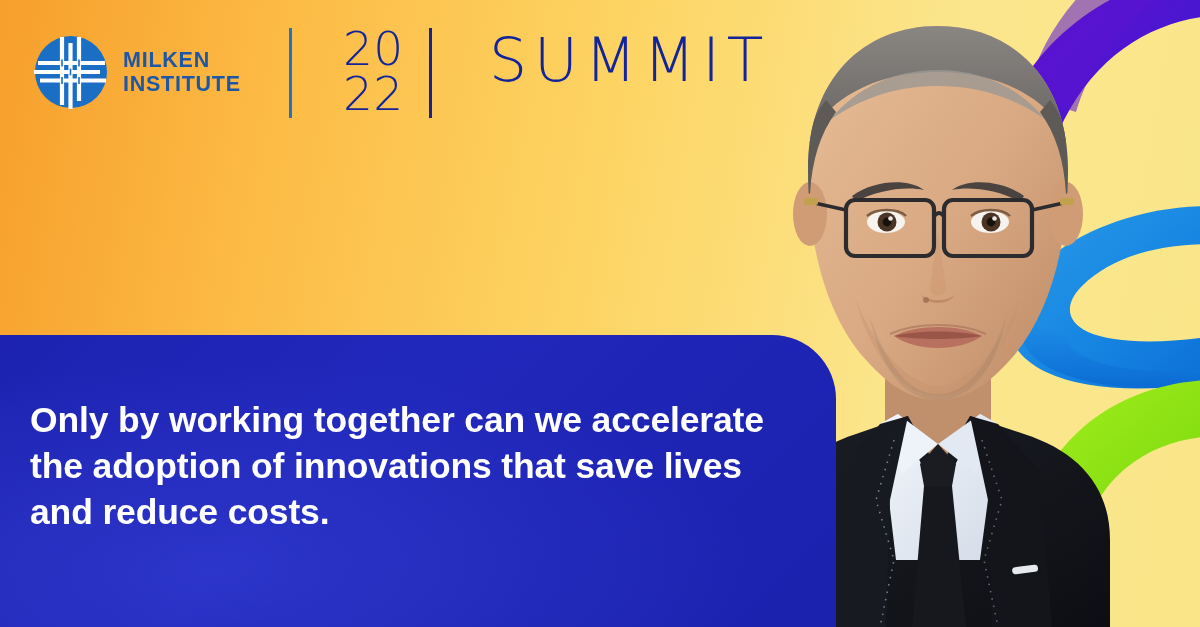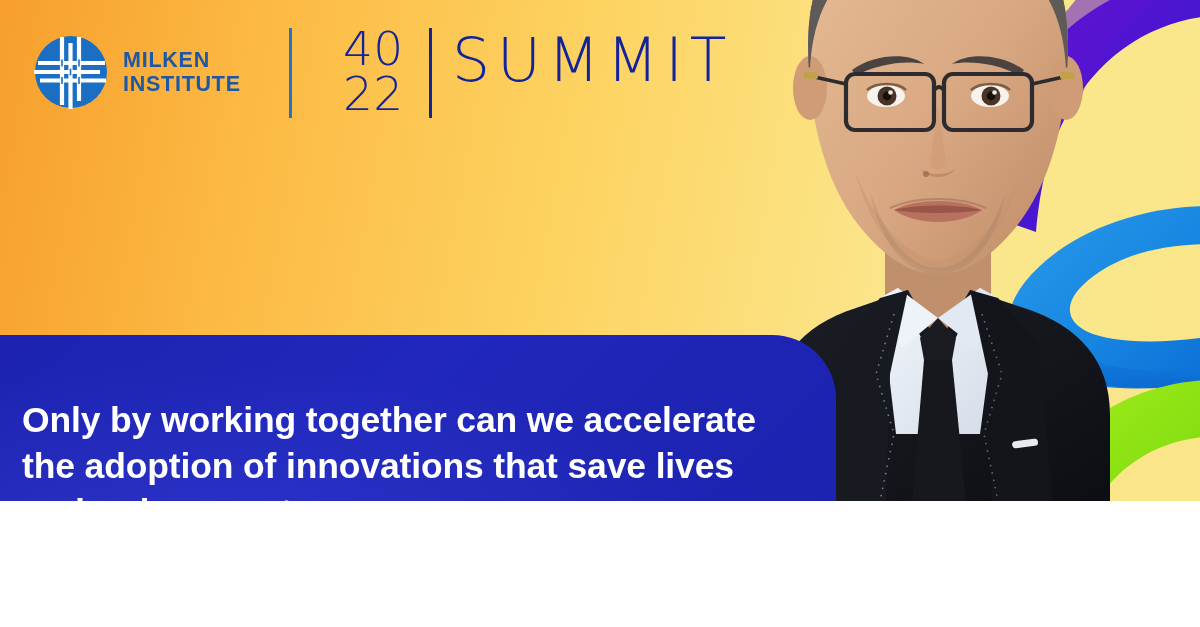--- a/index.html
+++ b/index.html
@@ -6,21 +6,21 @@
   * { margin:0; padding:0; box-sizing:border-box; }
   html,body { background:#ffffff; }
   body {
     font-family:"Liberation Sans", sans-serif;
     -webkit-font-smoothing:antialiased;
   }
 
   .card {
     position:relative;
     width:1200px;
-    height:501px;
+    height:627px;
     overflow:hidden;
     background:linear-gradient(100deg,#f79f2c 0%, #fcbb45 22%, #fdd463 48%, #fbe68d 74%, #fae689 100%);
   }
 
   
   .ribbons {
     position:absolute;
     inset:0;
     pointer-events:none;
   }
@@ -95,20 +95,21 @@
     white-space:nowrap;
   }
   .event-title .line2 {
     font-family:"DejaVu Sans", sans-serif;
     font-weight:300;
     font-size:60px;
     letter-spacing:0.115em;
     line-height:1;
     margin-top:8px;
     white-space:nowrap;
+    margin-left:37px;
   }
 
   
   .portrait {
     position:absolute;
     right:0;
     bottom:0;
     width:520px;
     height:627px;
     z-index:4;
@@ -128,21 +129,21 @@
   }
   .quote-panel::after{
     content:"";
     position:absolute;
     inset:0;
     border-top-right-radius:64px;
     background:radial-gradient(ellipse at 25% 80%, rgba(60,70,220,.45) 0%, rgba(30,38,180,0) 62%);
   }
   .quote-text {
     position:absolute;
-    left:22px;
+    left:30px;
     top:63px;
     width:760px;
     color:#ffffff;
     font-size:35.5px;
     font-weight:bold;
     line-height:1.29;
     letter-spacing:-0.004em;
     z-index:2;
   }
 </style>
@@ -221,21 +222,21 @@
     <div class="logo-wordmark">
       <div>MILKEN</div>
       <div>INSTITUTE</div>
     </div>
   </div>
 
   <div class="rule-thin" style="left:289px"></div>
   <div class="rule-navy" style="left:429px"></div>
 
   <div class="year-stack">
-    <span>40</span>
+    <span>20</span>
     <span>22</span>
   </div>
 
   <div class="event-title">
     <div class="line2">SUMMIT</div>
   </div>
 
   <svg class="portrait" viewBox="0 0 520 627" width="520" height="627" aria-hidden="true">
     <defs>
       <linearGradient id="skin" x1="0" y1="0" x2="1" y2="1">

